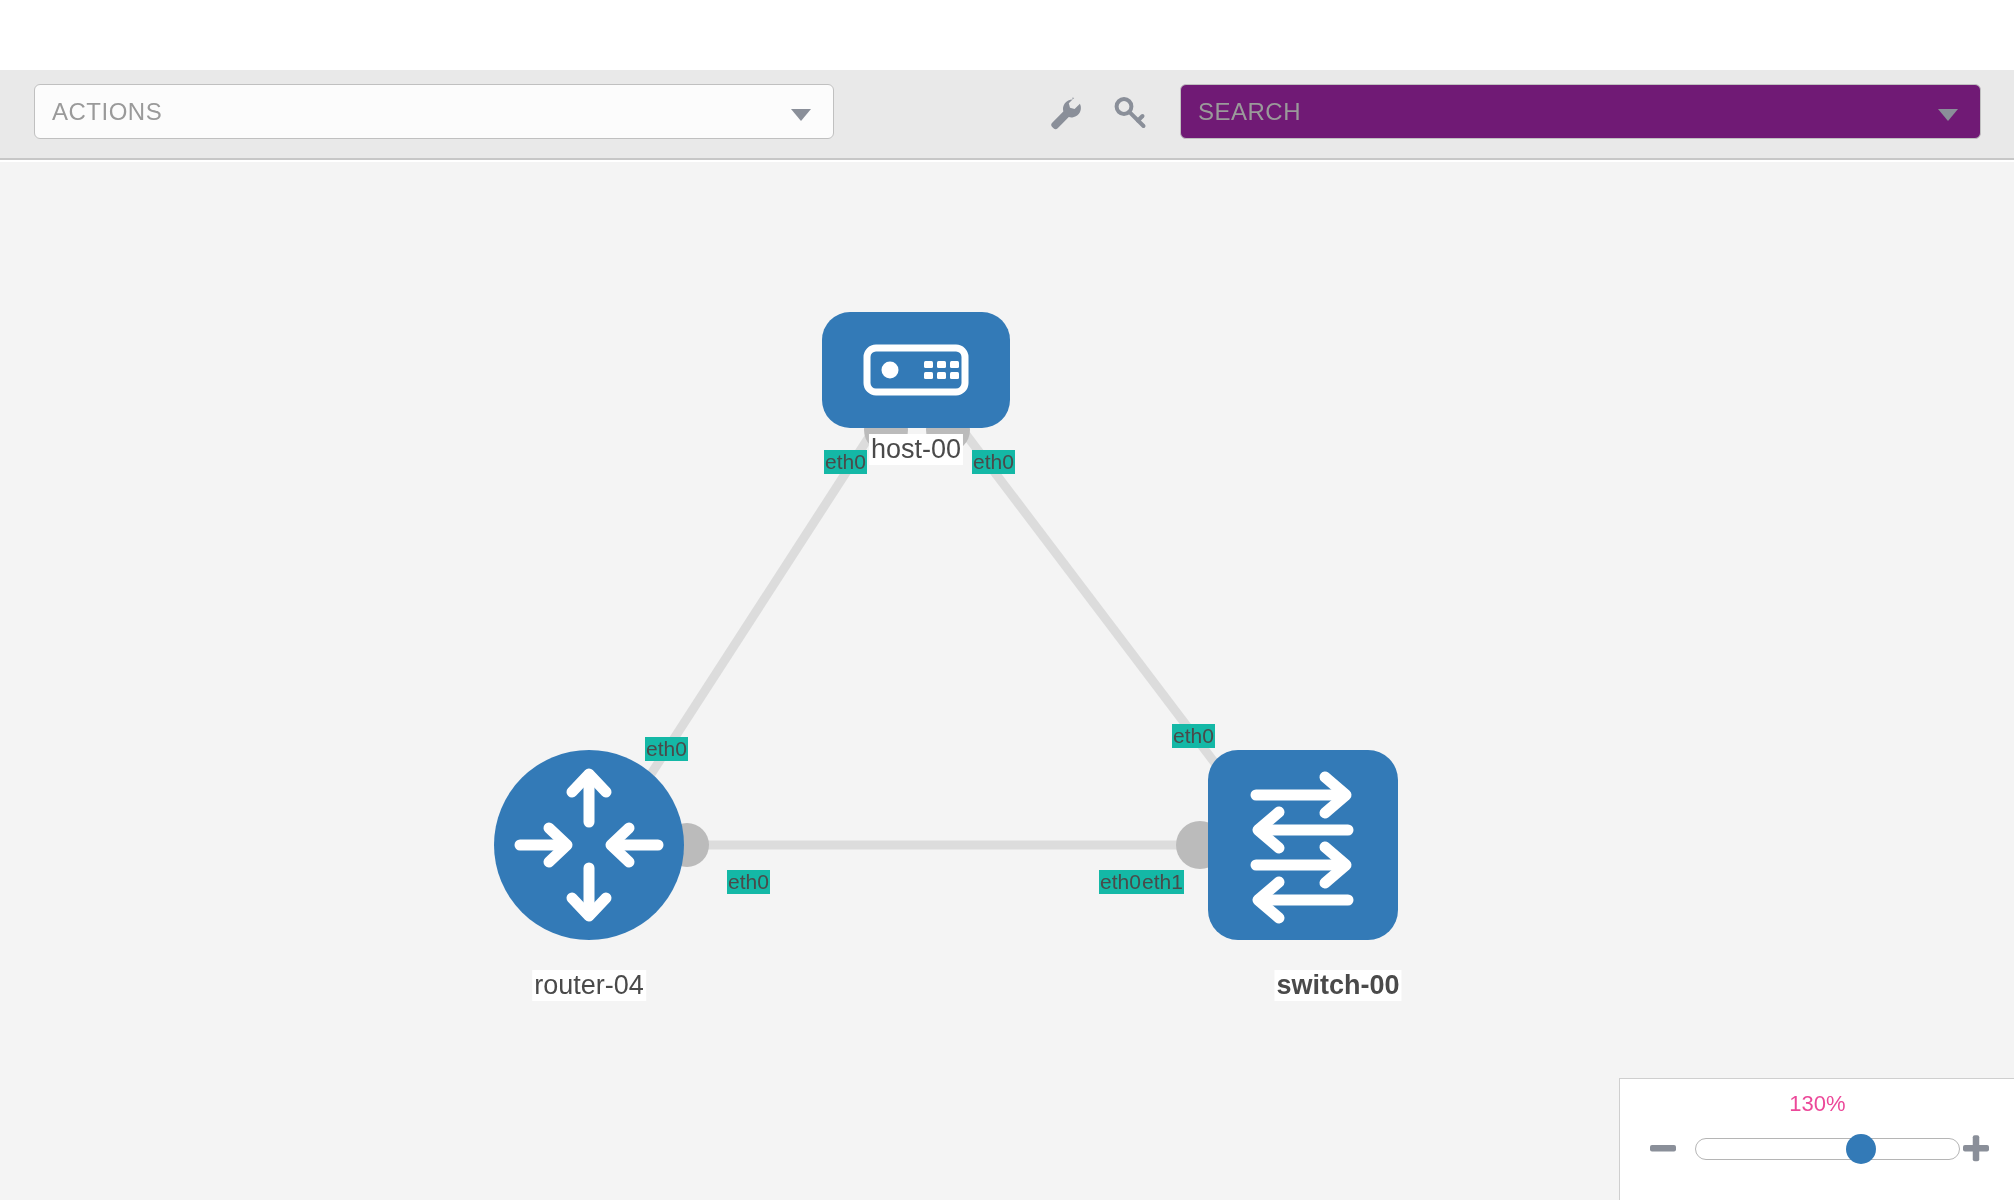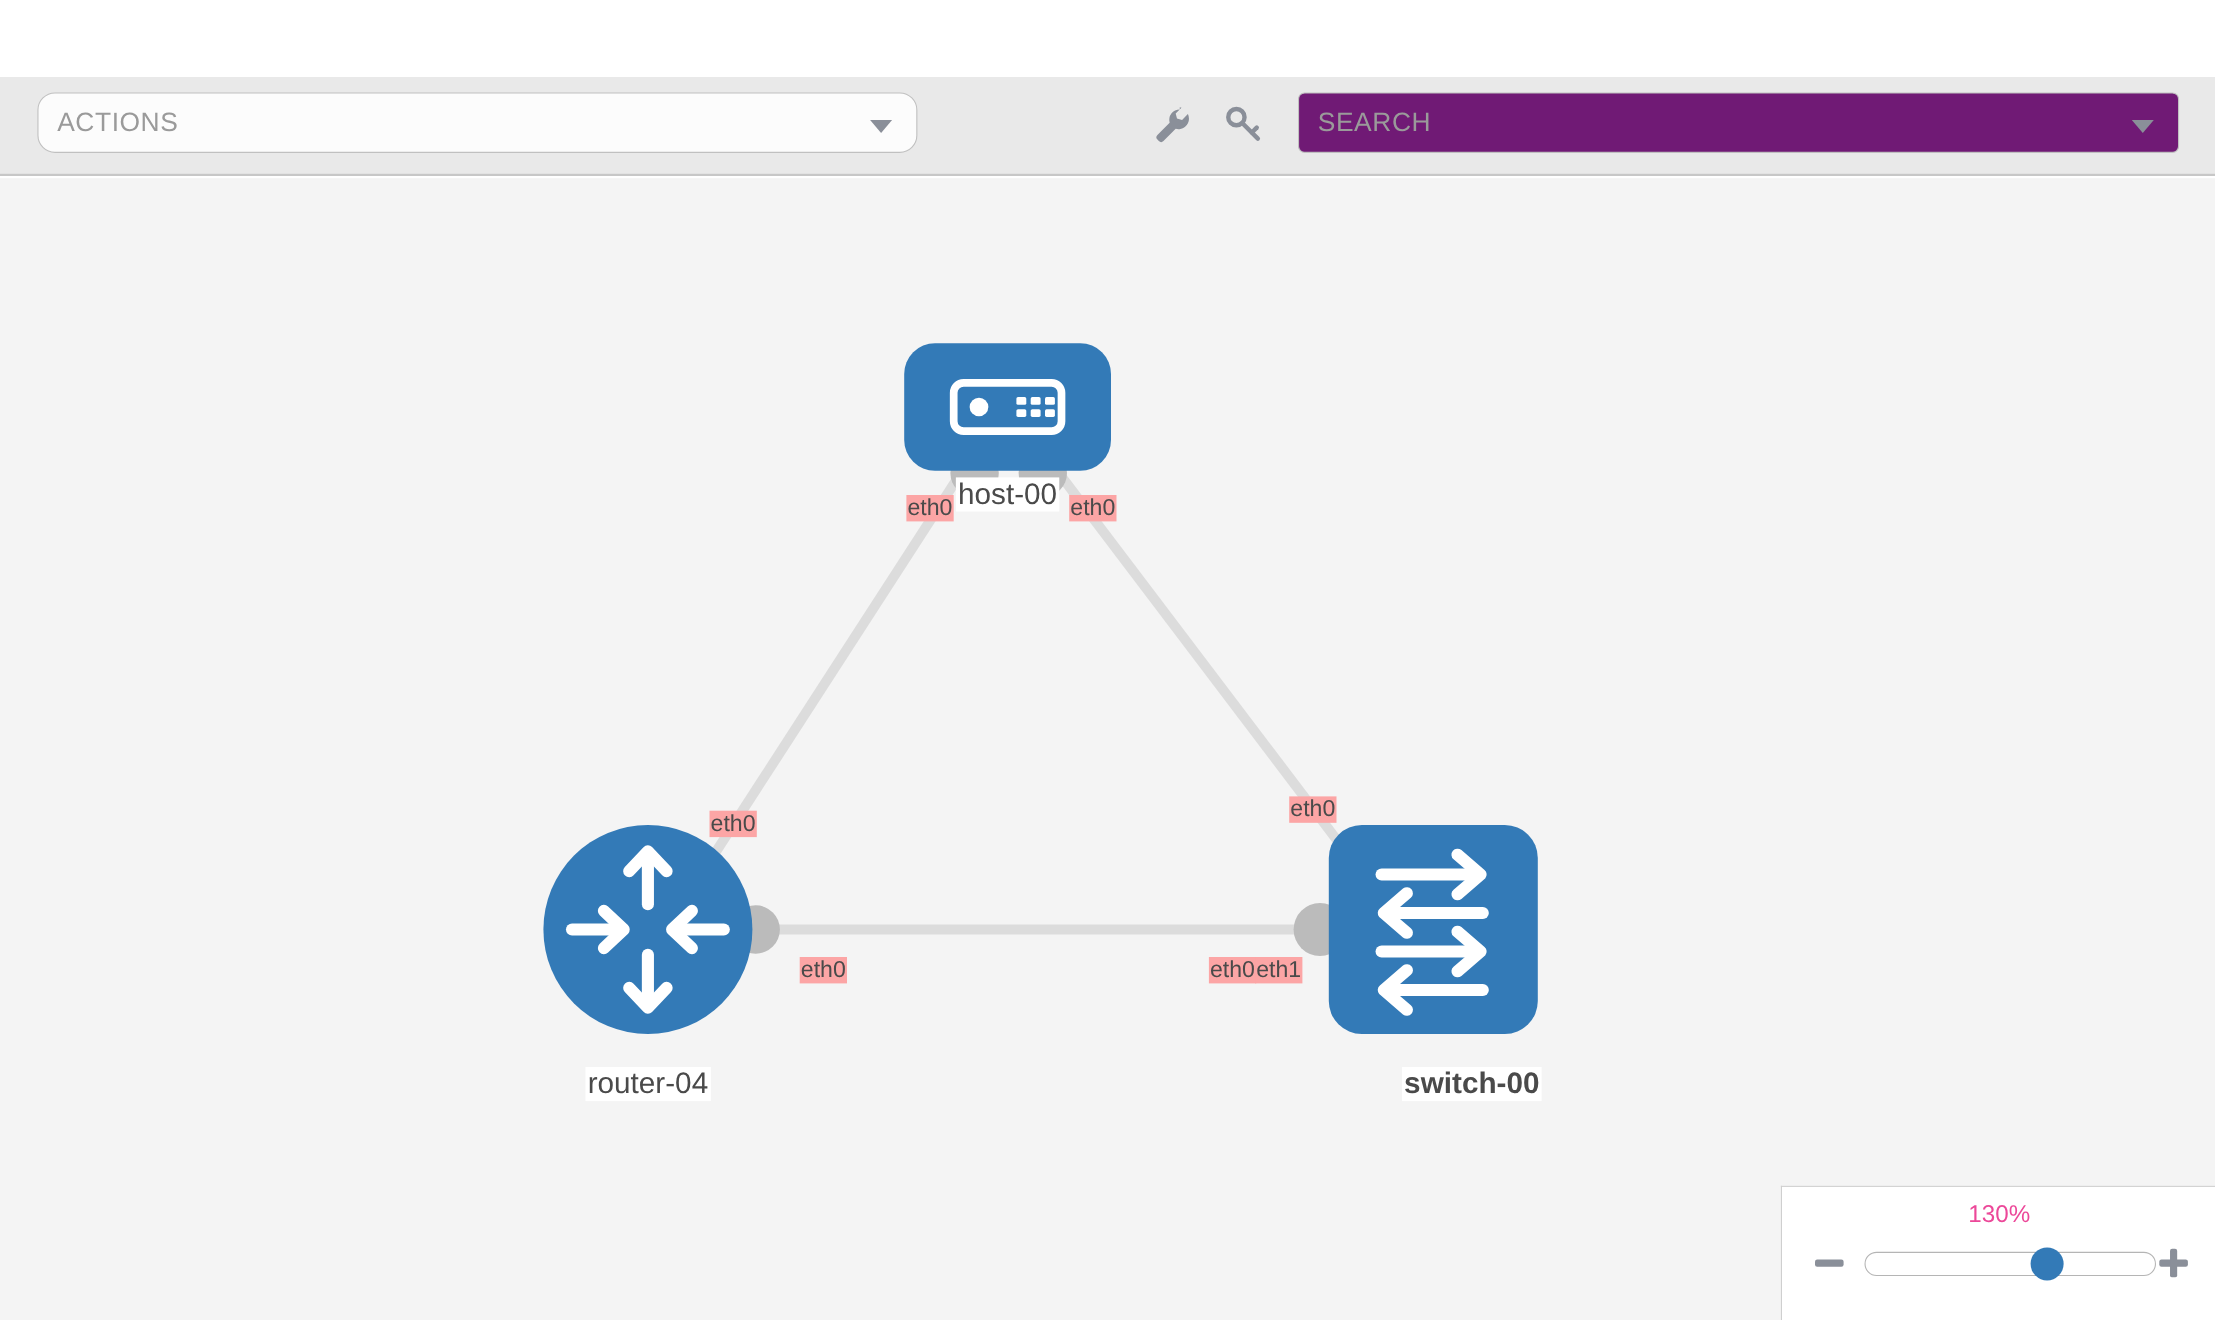--- a/index.html
+++ b/index.html
@@ -63,21 +63,21 @@
   }
 
   .actions-select {
     position: absolute;
     left: 34px;
     top: 84px;
     width: 800px;
     height: 55px;
     background: #fcfcfc;
     border: 1px solid #c0c0c0;
-    border-radius: 16px;
+    border-radius: 6px;
     cursor: pointer;
   }
   .actions-label {
     position: absolute;
     left: 17px;
     top: 13px;
     font-size: 24px;
     color: #9a9a9a;
     letter-spacing: 0.5px;
   }
@@ -148,21 +148,21 @@
     white-space: nowrap;
     transform: translate(-50%, 0);
     padding: 0 2px;
     line-height: 1.15;
   }
 
   .iface-label {
     position: absolute;
     font-size: 21px;
     color: #4a4a4a;
-    background: #fca5a5;
+    background: #14b8a6;
     white-space: nowrap;
     padding: 0 1px;
     line-height: 1.15;
   }
 
   
   .zoom-panel {
     position: absolute;
     left: 1619px;
     top: 1078px;

